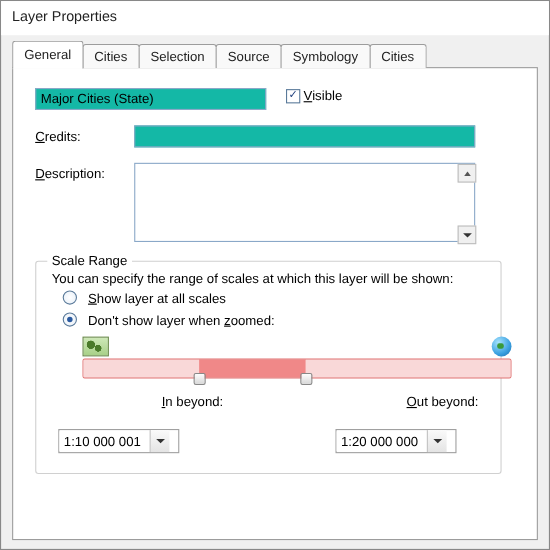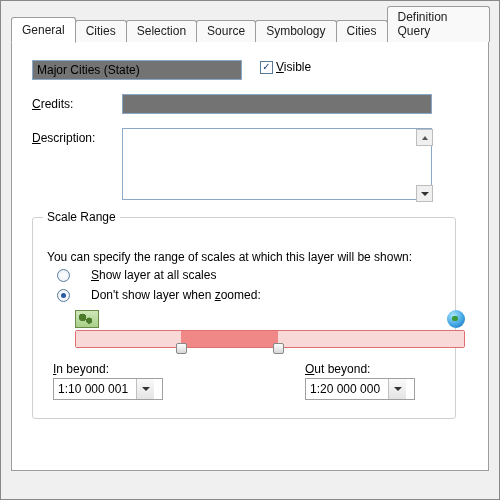--- a/index.html
+++ b/index.html
@@ -78,21 +78,21 @@
     color: #000;
   }
   .underln { text-decoration: underline; }
   input.text {
     border: 1px solid #8aa8c8;
     height: 20px;
     padding: 1px 4px;
     font-family: inherit;
     font-size: 12px;
     width: 210px;
-    background: #737373;
+    background: #14b8a6;
   }
   input.text.long { width: 310px; }
   .chk-wrap {
     display: flex;
     align-items: center;
     margin-left: 18px;
     gap: 3px;
   }
   .chk {
     width: 13px;
@@ -130,40 +130,39 @@
     align-items: center;
     justify-content: center;
     font-size: 8px;
     color: #555;
   }
   .scroll-up { top: 1px; }
   .scroll-down { bottom: 1px; }
   .fieldset {
     border: 1px solid #d0d0d0;
     border-radius: 3px;
-    padding: 32px 14px 18px 14px;
+    padding: 8px 14px 18px 14px;
     margin-top: 6px;
     position: relative;
     width: 424px;
   }
   .legend {
     position: absolute;
     top: -8px;
     left: 10px;
     background: #fff;
     padding: 0 4px;
     font-size: 12px;
   }
   .helptext {
     margin-bottom: 4px;
   }
   .radio-row {
     display: flex;
-    align-items: center;
-    gap: 21px;
+    gap: 10px;
     margin: 4px 0 6px 10px;
   }
   .radio {
     width: 13px;
     height: 13px;
     border: 1px solid #5a7a9a;
     border-radius: 50%;
     display: inline-flex;
     align-items: center;
     justify-content: center;
@@ -232,21 +231,22 @@
   }
   .beyond-row {
     display: flex;
     justify-content: space-between;
     margin: 14px 6px 0 6px;
   }
   .beyond {
     width: 150px;
   }
   .beyond .lab {
-    margin-bottom: 2px;
+    margin-bottom: 18px;
+    text-align: right;
   }
   .combo {
     display: flex;
     align-items: center;
     border: 1px solid #a0a0a0;
     height: 22px;
     background: #fff;
     width: 110px;
   }
   .combo input {
@@ -278,30 +278,30 @@
     border-left: 3px solid transparent;
     border-right: 3px solid transparent;
     border-bottom: 4px solid #555;
   }
 </style>
 </head>
 <body>
 
 <div class="dialog">
 
+  <div class="title-bar">Layer Properties</div>
 
   <div class="tab-area">
     <div class="tab-row">
       <div class="tab active">General</div>
       <div class="tab inactive">Cities</div>
       <div class="tab inactive">Selection</div>
       <div class="tab inactive">Source</div>
       <div class="tab inactive">Symbology</div>
       <div class="tab inactive">Cities</div>
-      <div class="tab inactive">Definition Query</div>
     </div>
 
     <div class="tab-panel">
 
       <div class="row">
         <input class="text" type="text" value="Major Cities (State)" style="">
         <div class="chk-wrap">
           <span class="chk">✓</span>
           <span><span class="underln">V</span>isible</span>
         </div>

